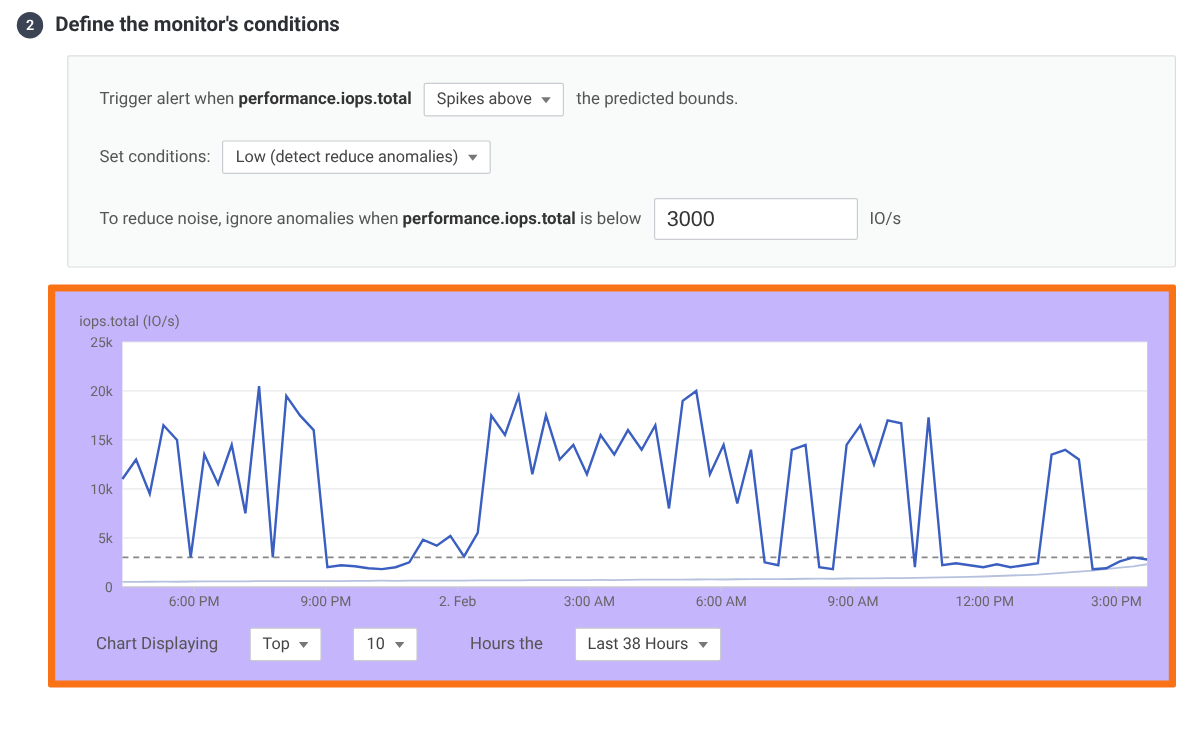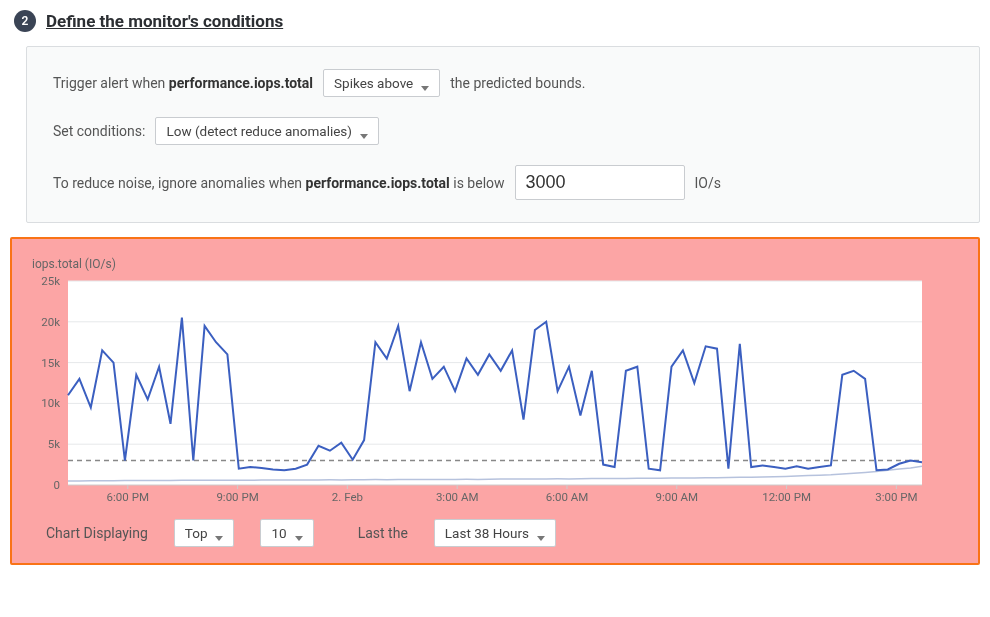--- a/index.html
+++ b/index.html
@@ -26,49 +26,49 @@
     font-size: 12px;
     font-weight: 600;
     display: flex;
     align-items: center;
     justify-content: center;
   }
   .section-title {
     font-size: 17px;
     font-weight: 700;
     color: #2c2f33;
-    text-decoration: underline;
   }
   .panel {
     border: 1px solid #dadde0;
     background: #f9fafa;
     border-radius: 2px;
     padding: 22px 26px;
-    margin-left: 16px;
+    margin-left: 46px;
     margin-bottom: 14px;
   }
   .chart-panel {
-    border: 2px solid #f97316;
-    background: #fca5a5;
+    border: 6px solid #f97316;
+    background: #c4b5fd;
     border-radius: 2px;
     padding: 18px 20px 16px 20px;
+    margin-left: 30px;
   }
   .row {
     display: flex;
     align-items: center;
     gap: 10px;
     margin-bottom: 20px;
     flex-wrap: wrap;
     color: #555;
   }
   .row:last-child { margin-bottom: 0; }
   .bold { font-weight: 700; color: #333; }
   .dropdown {
     display: inline-flex;
-    align-items: flex-end;
+    align-items: center;
     gap: 8px;
     border: 1px solid #c9ccd0;
     background: #fff;
     padding: 5px 10px;
     border-radius: 2px;
     cursor: pointer;
     white-space: nowrap;
     font-size: 13.5px;
     color: #444;
   }
@@ -186,19 +186,19 @@
   <div class="footer-row">
     <span>Chart Displaying</span>
     <div class="dropdown">
       <span>Top</span>
       <span class="caret"></span>
     </div>
     <div class="dropdown">
       <span>10</span>
       <span class="caret"></span>
     </div>
-    <span style="margin-left:18px">Last the</span>
+    <span style="margin-left:18px">Hours the</span>
     <div class="dropdown">
       <span>Last 38 Hours</span>
       <span class="caret"></span>
     </div>
   </div>
 </div>
 
 </body></html>

